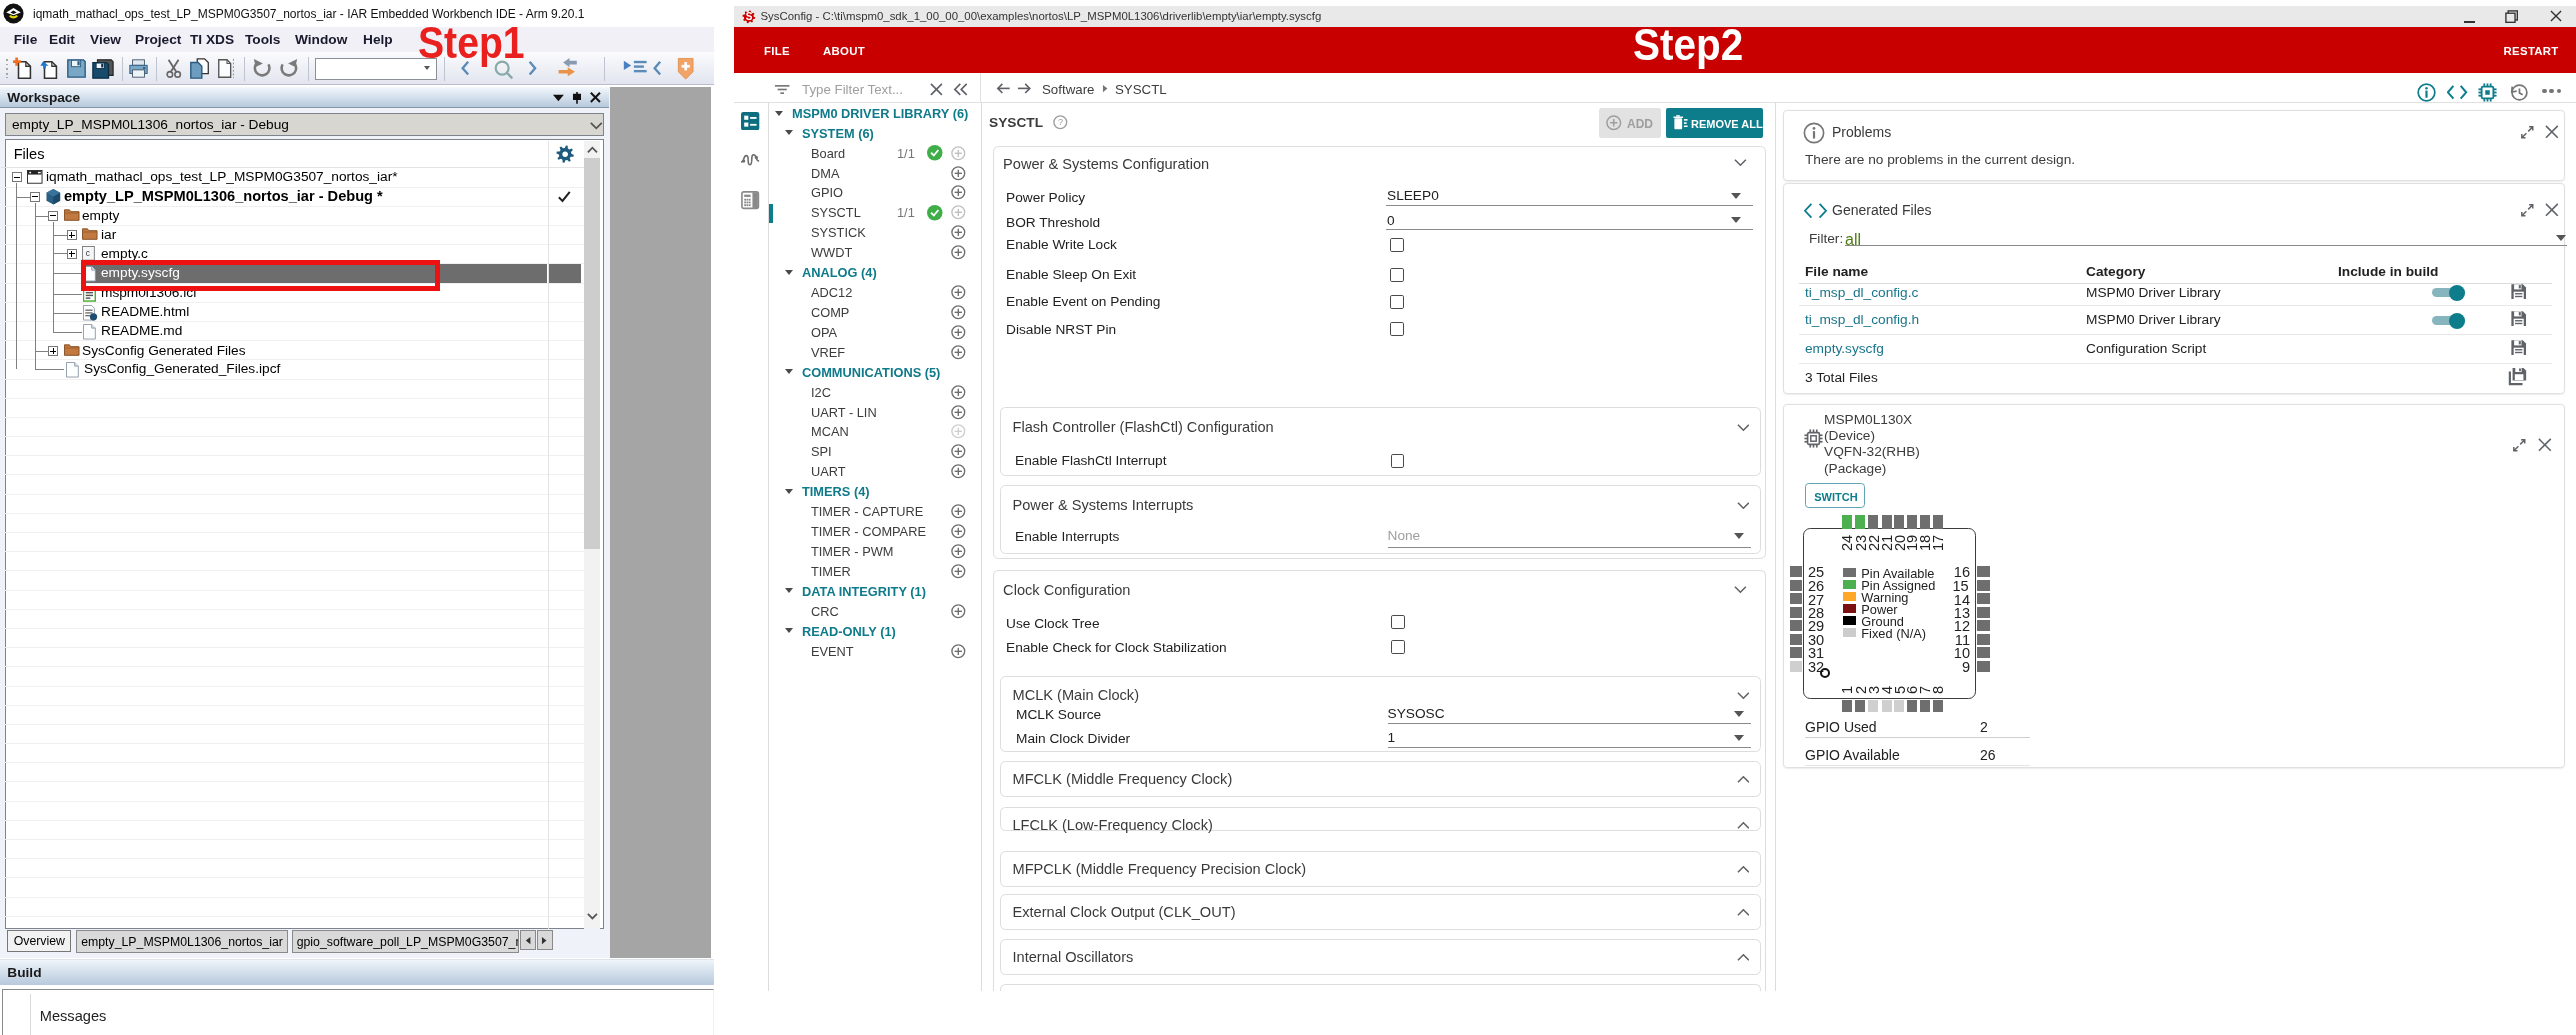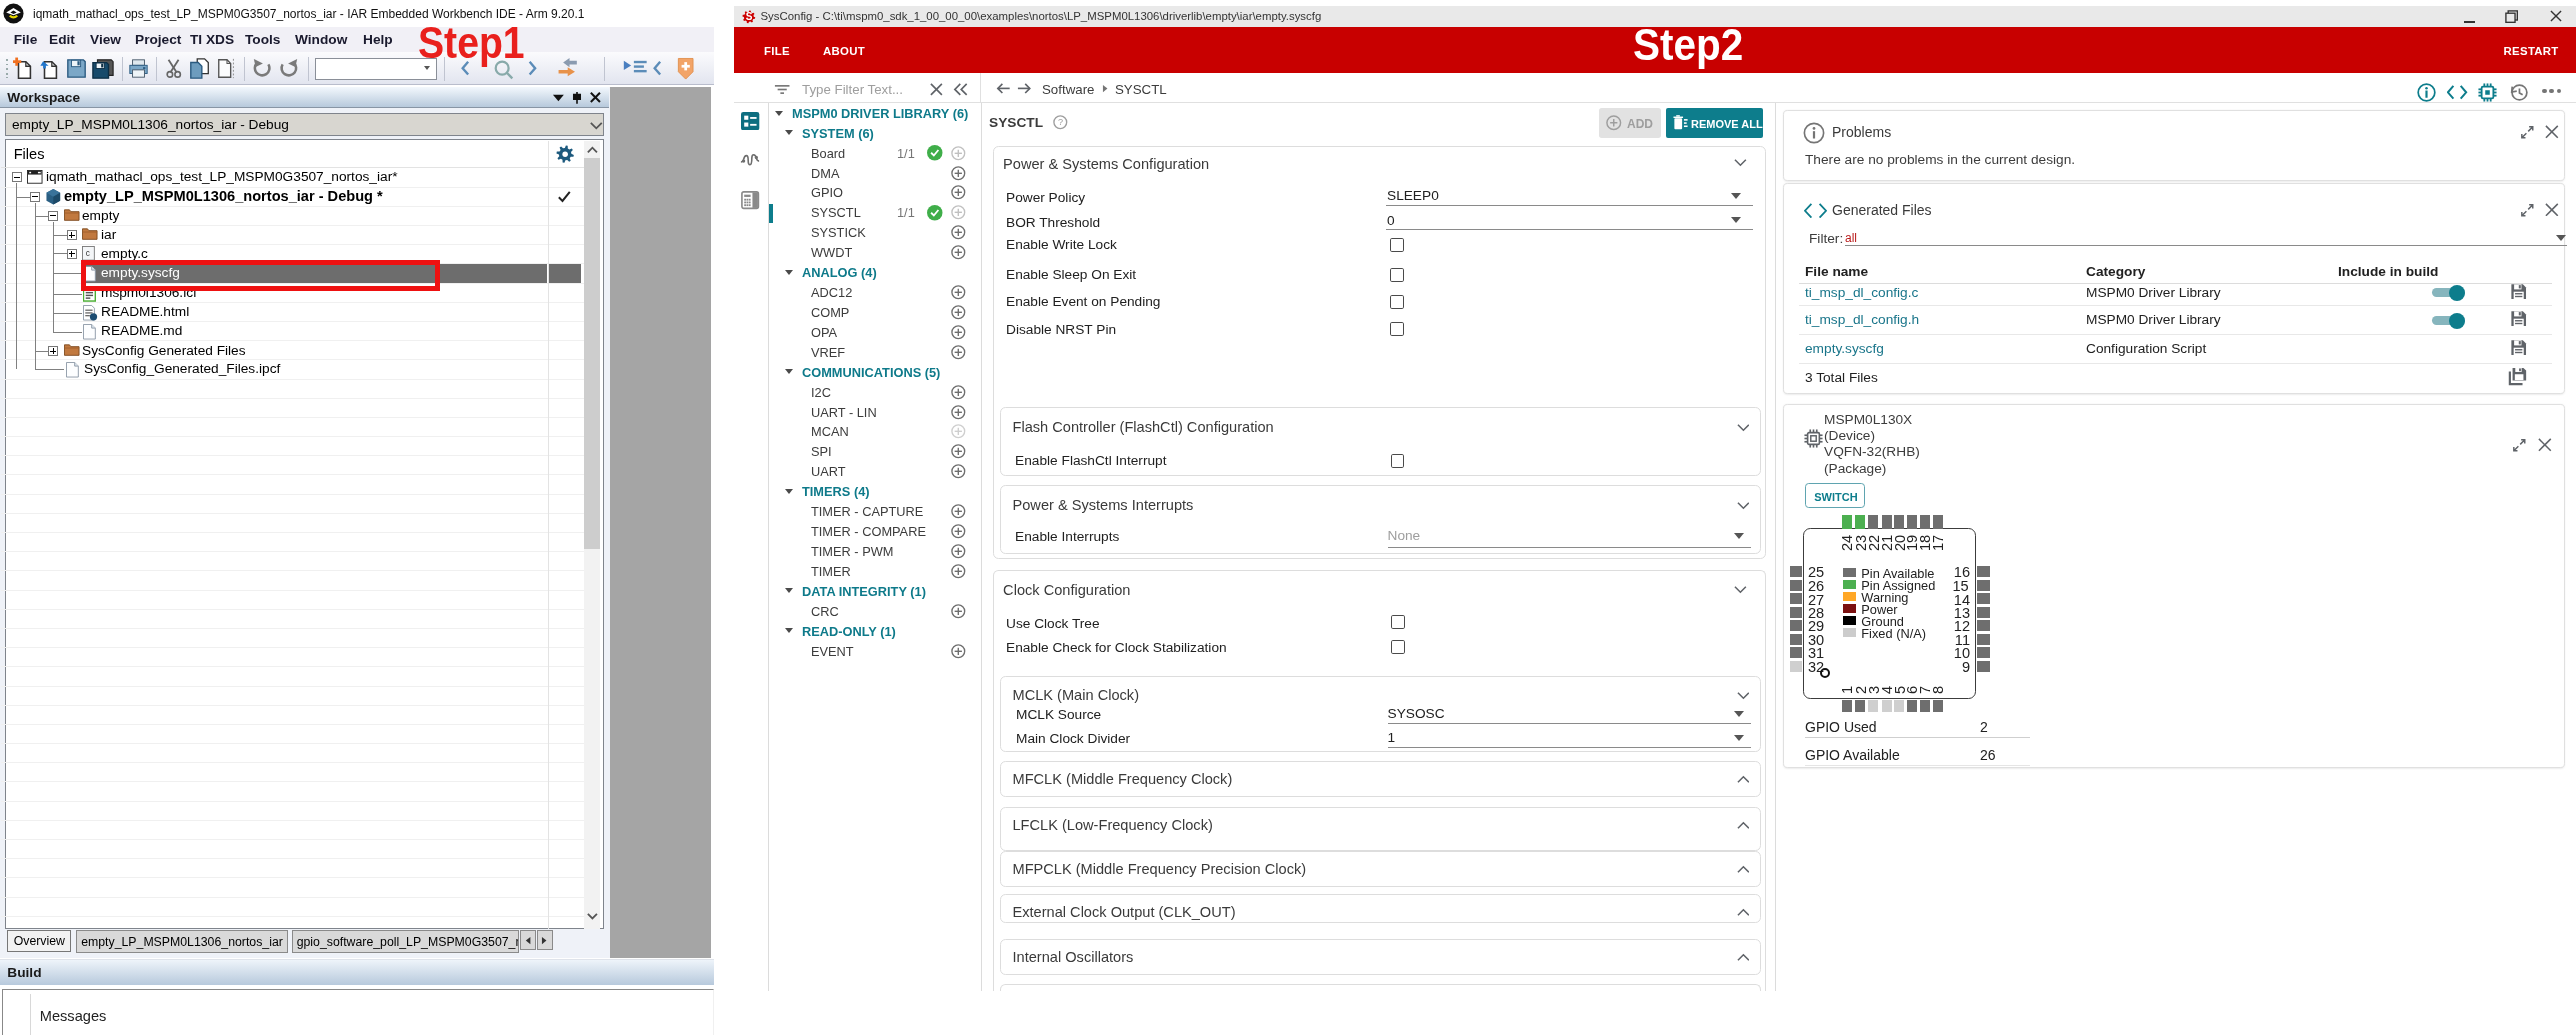--- a/index.html
+++ b/index.html
@@ -773,33 +773,33 @@
           <div class="fvalue" style="left:387px;top:53px">1</div>
           <div class="funder" style="left:387px;top:70px;width:363px"></div>
           <div class="farrow" style="left:733px;top:58px"></div>
         </div>
         <div class="card" style="left:5.5px;top:190px;width:761px;height:36px">
           <div class="ct" style="left:12px;top:9.1px">MFCLK (Middle Frequency Clock)</div>
           <svg class="abs" style="left:736px;top:12.8px" width="12.8" height="9.1" viewBox="0 0 14 10">
             <path d="M1 8 L7 2 L13 8" fill="none" stroke="#5f6368" stroke-width="1.7"></path>
           </svg>
         </div>
-        <div class="card" style="left:5.5px;top:236px;width:761px;height:44px">
+        <div class="card" style="left:5.5px;top:236px;width:761px;height:24px">
           <div class="ct" style="left:12px;top:9.1px">LFCLK (Low-Frequency Clock)</div>
           <svg class="abs" style="left:736px;top:12.8px" width="12.8" height="9.1" viewBox="0 0 14 10">
             <path d="M1 8 L7 2 L13 8" fill="none" stroke="#5f6368" stroke-width="1.7"></path>
           </svg>
         </div>
         <div class="card" style="left:5.5px;top:280px;width:761px;height:36px">
           <div class="ct" style="left:12px;top:9.1px">MFPCLK (Middle Frequency Precision Clock)</div>
           <svg class="abs" style="left:736px;top:12.8px" width="12.8" height="9.1" viewBox="0 0 14 10">
             <path d="M1 8 L7 2 L13 8" fill="none" stroke="#5f6368" stroke-width="1.7"></path>
           </svg>
         </div>
-        <div class="card" style="left:5.5px;top:323px;width:761px;height:29px">
+        <div class="card" style="left:5.5px;top:323px;width:761px;height:36px">
           <div class="ct" style="left:12px;top:9.1px">External Clock Output (CLK_OUT)</div>
           <svg class="abs" style="left:736px;top:12.8px" width="12.8" height="9.1" viewBox="0 0 14 10">
             <path d="M1 8 L7 2 L13 8" fill="none" stroke="#5f6368" stroke-width="1.7"></path>
           </svg>
         </div>
         <div class="card" style="left:5.5px;top:368px;width:761px;height:36px">
           <div class="ct" style="left:12px;top:9.1px">Internal Oscillators</div>
           <svg class="abs" style="left:736px;top:12.8px" width="12.8" height="9.1" viewBox="0 0 14 10">
             <path d="M1 8 L7 2 L13 8" fill="none" stroke="#5f6368" stroke-width="1.7"></path>
           </svg>
@@ -841,21 +841,21 @@
             <path d="M7 9 L2 14 M2 10 L2 14 L6 14"></path>
           </g>
         </svg>
         <svg class="abs" style="left:761px;top:18.3px" width="13.7" height="13.7" viewBox="0 0 15 15">
           <g stroke="#5f6368" stroke-width="1.7">
             <line x1="1" y1="1" x2="14" y2="14"></line>
             <line x1="14" y1="1" x2="1" y2="14"></line>
           </g>
         </svg>
         <div class="abs" style="left:25px;top:47px;font-size:13.7px;color:#3c3c3c">Filter:</div>
-        <div class="abs" style="left:61px;top:47px;font-size:12px;color:#b91c1c">all</div>
+        <div class="abs" style="left:61px;top:47px;font-size:16px;color:#4d7c0f">all</div>
         <div class="abs" style="left:61px;top:61px;width:722px;height:0.9px;background:#8a8a8a"></div>
         <div class="farrow" style="left:772px;top:51px"></div>
         <div class="abs" style="left:21px;top:80px;font-size:13.7px;font-weight:bold;color:#212121">File name</div>
         <div class="abs" style="left:302px;top:80px;font-size:13.7px;font-weight:bold;color:#212121">Category</div>
         <div class="abs" style="left:554px;top:80px;font-size:13.7px;font-weight:bold;color:#212121">Include in build</div>
         <div class="abs" style="left:14.6px;top:99px;width:753px;height:0.9px;background:#dcdcdc"></div>
         <div class="abs" style="left:21px;top:101px;font-size:13.7px;color:#19758a">ti_msp_dl_config.c</div>
         <div class="abs" style="left:302px;top:101px;font-size:13.7px;color:#212121">MSPM0 Driver Library</div>
         <div class="toggle" style="left:648px;top:102px">
           <div class="track"></div>

